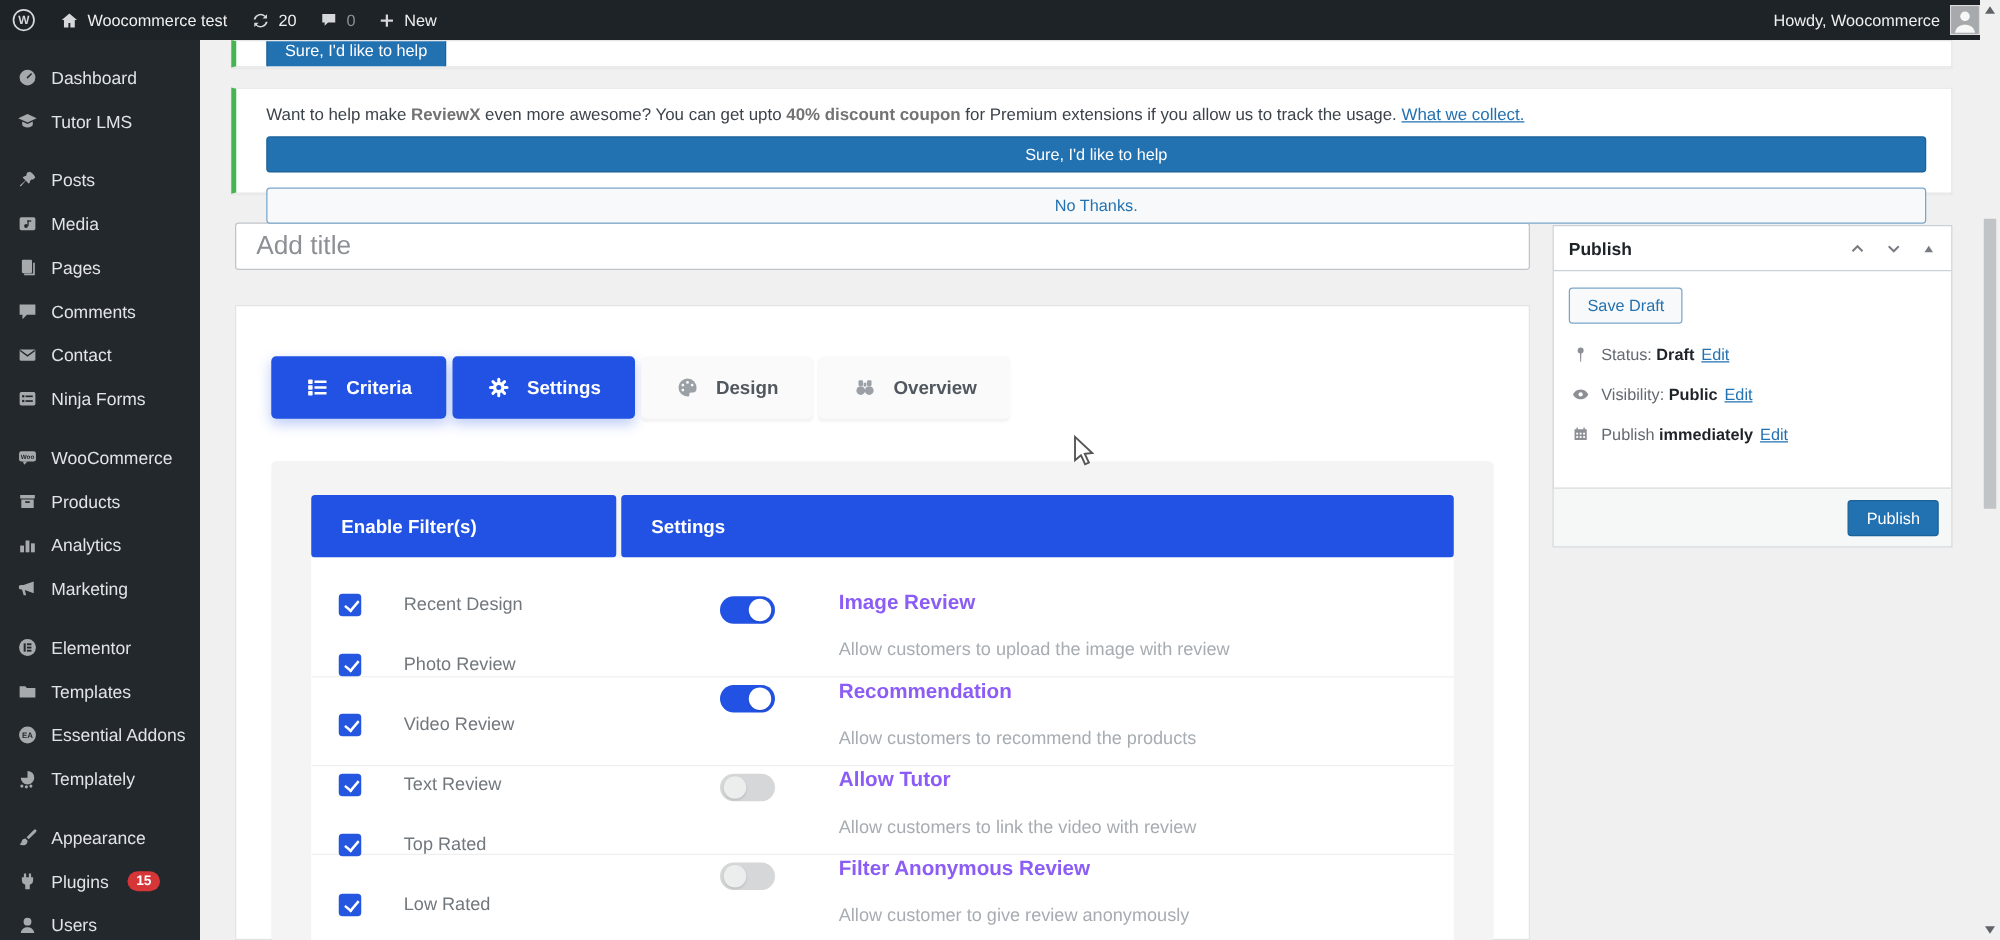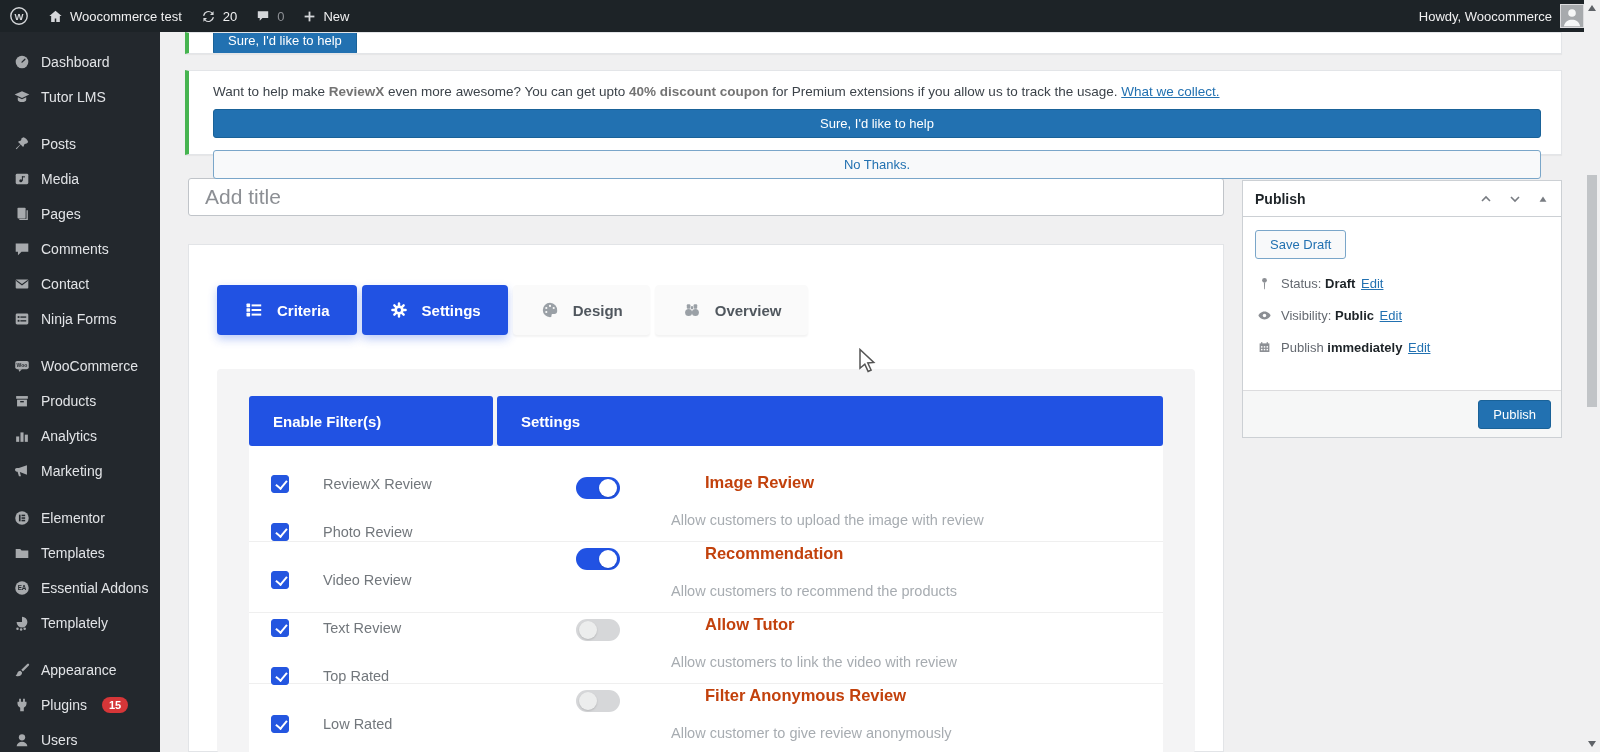--- a/index.html
+++ b/index.html
@@ -78,21 +78,21 @@
 
   .settings-col { position:absolute; left:276px; top:0; right:0; padding-top:22px; }
   .setting-row { position:relative; height:71px; }
   .toggle { position:absolute; left:51px; top:9px; width:44px; height:22px; border-radius:11px;
     background:#d6d7d9; cursor:pointer; }
   .toggle .knob { position:absolute; top:2px; left:3px; width:18px; height:18px; border-radius:50%;
     background:#eceded; box-shadow:0 1px 2px rgba(0,0,0,.15); }
   .toggle.on { background:#2152e3; }
   .toggle.on .knob { left:23px; background:#fff; }
   .setting-text { position:absolute; left:146px; top:5px; }
-  .setting-title { font-size:16.5px; font-weight:700; color:#c2410c;margin-left:34px; }
+  .setting-title { font-size:16.5px; font-weight:700; color:#8b5cf6; }
   .setting-desc { margin-top:20px; font-size:14.5px; color:#a7acb1; }
 
   
   .publish { position:absolute; left:1242px; top:180px; width:320px; background:#fff;
     border:1px solid #ccd0d4; z-index:10; }
   .p-head { height:36px; display:flex; align-items:center; padding:0 12px;
     border-bottom:1px solid #ccd0d4; }
   .p-title { font-size:14px; font-weight:700; color:#1d2327; }
   .p-icons { margin-left:auto; display:flex; align-items:center; gap:15px; }
   .p-icons span { cursor:pointer; display:flex; }
@@ -408,21 +408,21 @@
           <div class="th th-settings">Settings</div>
         </div>
         <div class="ftable-body">
           <div class="sep" style="top:95px"></div>
           <div class="sep" style="top:166px"></div>
           <div class="sep" style="top:237px"></div>
 
           <div class="filters-col">
             <div class="filter-row">
               <span class="checkbox checked"></span>
-              <span class="filter-label">ReviewX Review</span>
+              <span class="filter-label">Recent Design</span>
             </div>
             <div class="filter-row">
               <span class="checkbox checked"></span>
               <span class="filter-label">Photo Review</span>
             </div>
             <div class="filter-row">
               <span class="checkbox checked"></span>
               <span class="filter-label">Video Review</span>
             </div>
             <div class="filter-row">

